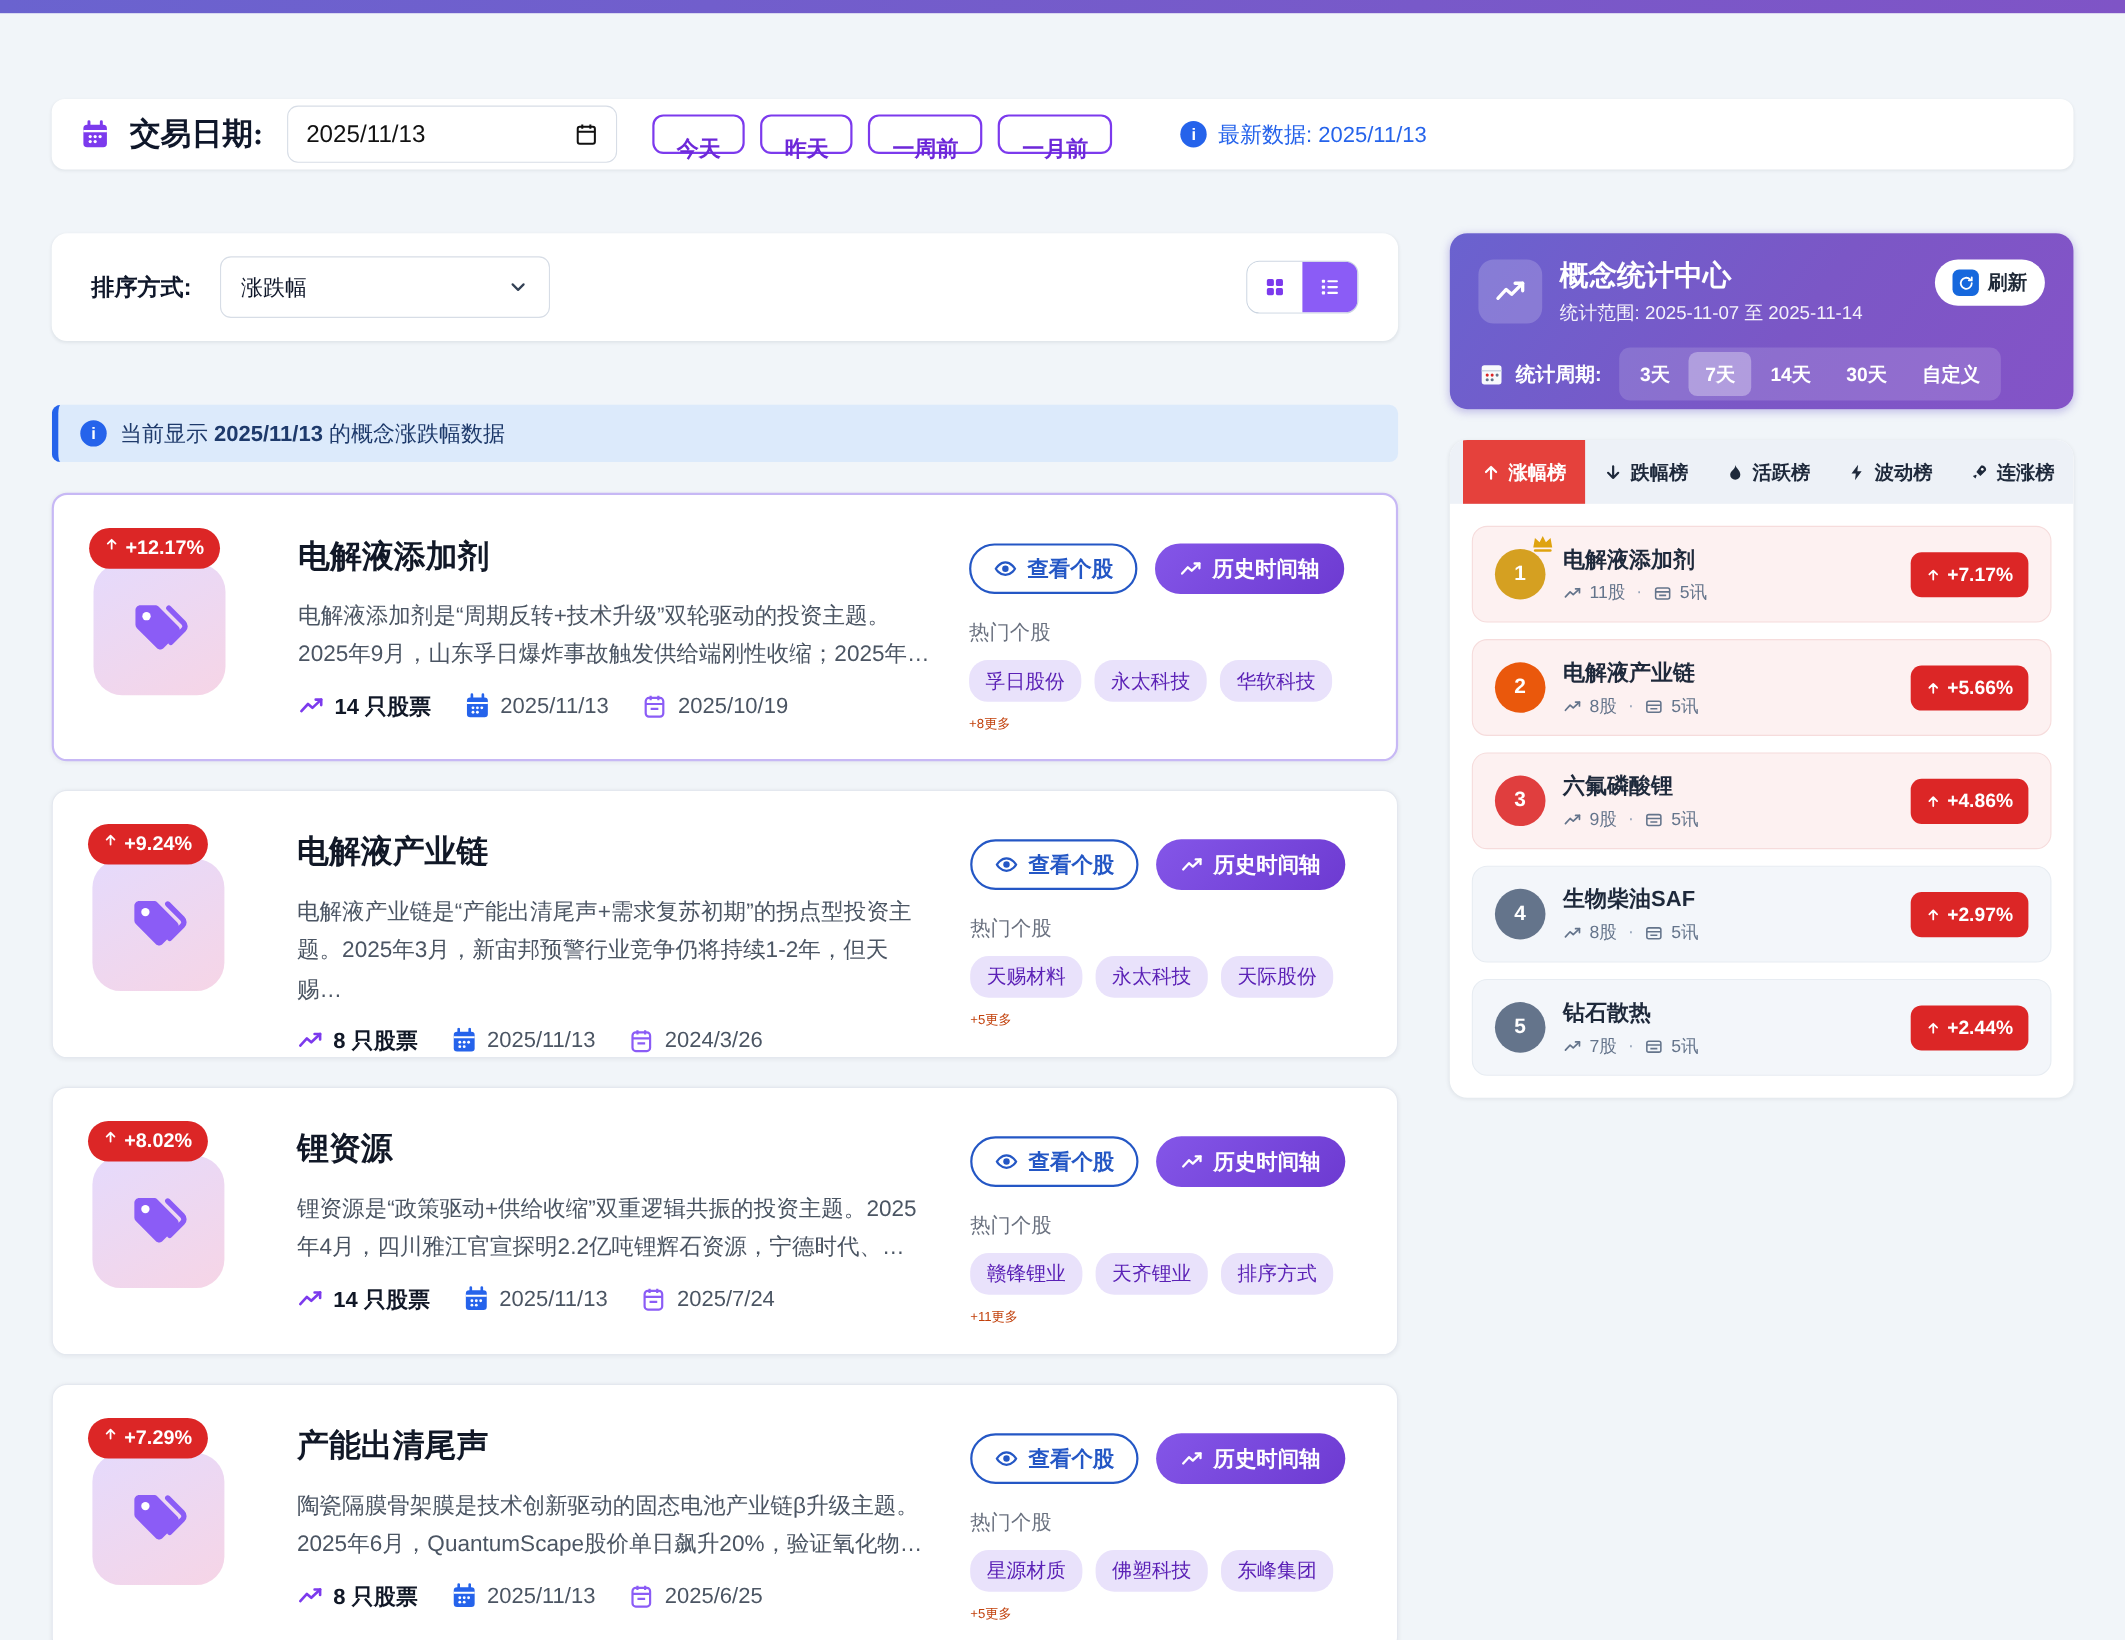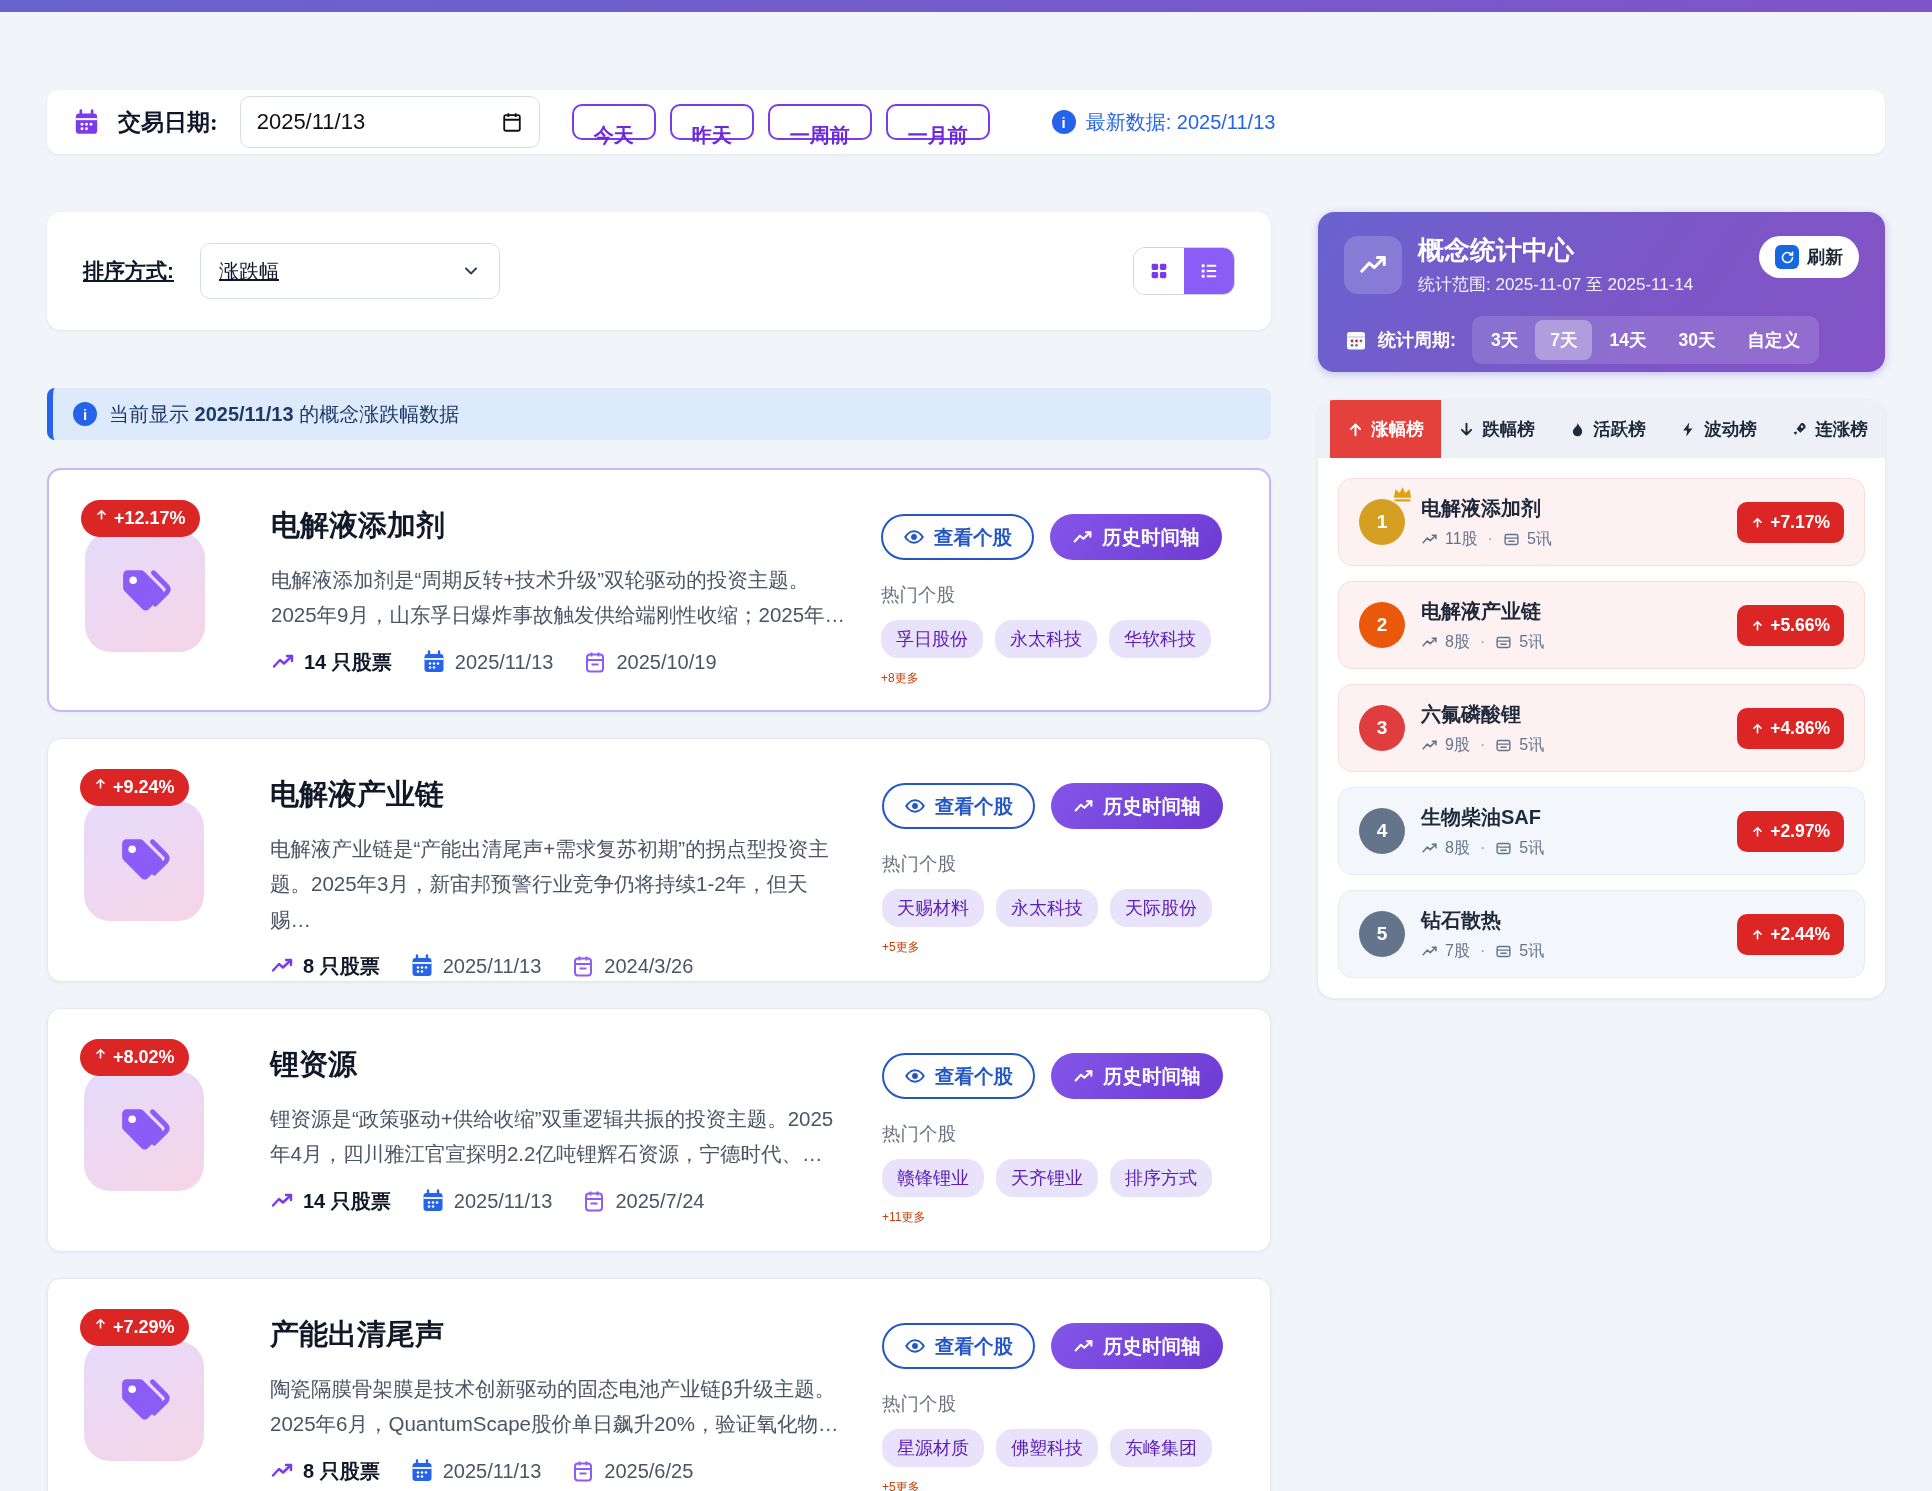--- a/index.html
+++ b/index.html
@@ -8,34 +8,34 @@
   svg { display:block; }
 
   .topbar { height:12px; width:100%; background:linear-gradient(90deg,#6a63cf,#7f54c6); }
   .page { padding:0 47px; }
 
   .card { background:#fff; border-radius:12px; box-shadow:0 1px 3px rgba(15,23,42,.07); }
 
   
   .date-card { margin-top:78px; height:64px; display:flex; align-items:center; padding:0 26px; gap:18px; }
   .cal-icon { width:27px; height:27px; color:#7c3aed; }
-  .date-label { font-size:23px; font-weight:700;font-family:Liberation Serif, serif; }
+  .date-label { font-size:28px; font-weight:700;font-family:Liberation Serif, serif; }
   .date-input { width:300px; height:52px; border:1.5px solid #d7dde6; border-radius:10px; display:flex; align-items:center; justify-content:space-between; padding:0 16px; font-size:22px; color:#111; margin-left:4px; background:#fff; }
   .di-cal { width:22px; height:22px; color:#111; }
   .quick-btns { display:flex; gap:14px; margin-left:14px; }
   .quick-btn { height:36px; padding:16px 20px; border:2px solid #7c3aed; border-radius:10px; background:#fff; color:#6d28d9; font-weight:700; font-size:20px; font-family:inherit; cursor:pointer; }
   .latest { margin-left:44px; display:flex; align-items:center; gap:10px; color:#2563eb; font-size:20px; }
   .info-ico { width:24px; height:24px; border-radius:50%; background:#2563eb; color:#fff; font-weight:700; display:flex; align-items:center; justify-content:center; font-size:15px; flex:none; }
 
   .columns { display:flex; gap:47px; align-items:flex-start; margin-top:58px; }
   .col-left { width:1224px; flex:none; }
   .col-right { width:567px; flex:none; }
 
   
-  .sort-card { height:118px; display:flex; align-items:center; padding:0 36px; border-radius:14px;text-decoration:underline; }
+  .sort-card { height:98px; display:flex; align-items:center; padding:0 36px; border-radius:14px; }
   .sort-label { font-size:21px; font-weight:700; margin-right:26px; }
   .select { width:300px; height:56px; border:1.5px solid #d7dde6; border-radius:10px; display:flex; align-items:center; justify-content:space-between; padding:0 18px; font-size:20px; cursor:pointer; background:#fff; }
   .chev { width:20px; height:20px; color:#334155; }
   .view-toggle { margin-left:auto; display:flex; border:1.5px solid #cbd5e1; border-radius:12px; overflow:hidden; }
   .vt { width:50px; height:46px; display:flex; align-items:center; justify-content:center; background:#fff; border:none; cursor:pointer; color:#7c3aed; }
   .vt svg { width:22px; height:22px; }
   .vt.active { background:#8b5cf6; color:#fff; }
 
   
   .info-banner { margin-top:58px; height:52px; background:#dceafb; border-left:6px solid #2563eb; border-radius:8px; display:flex; align-items:center; gap:12px; padding:0 20px; font-size:20px; color:#1e3a6b; }

